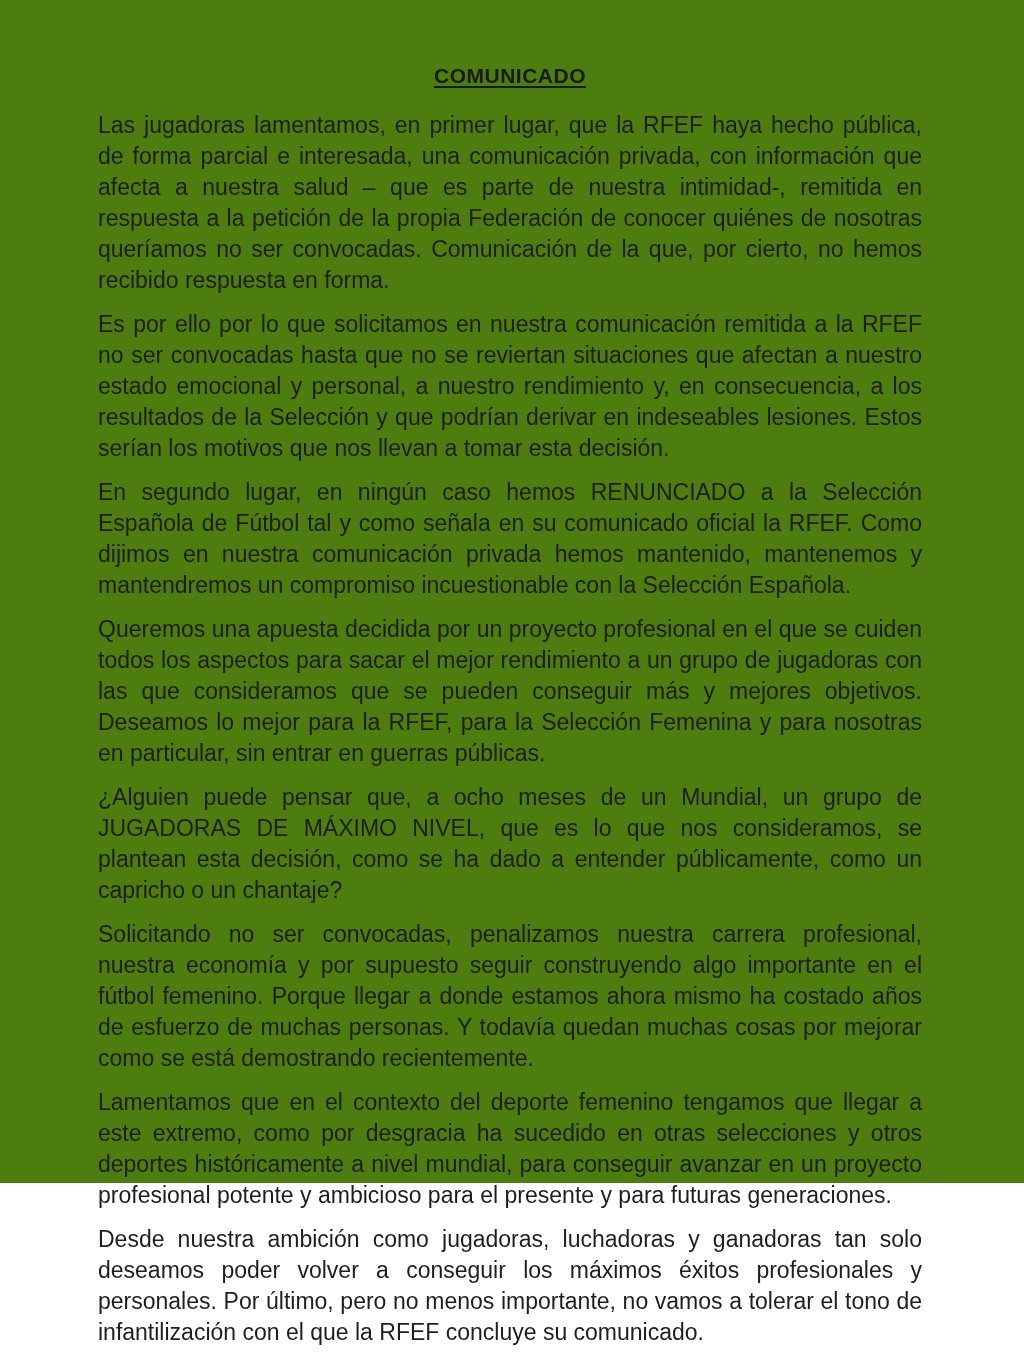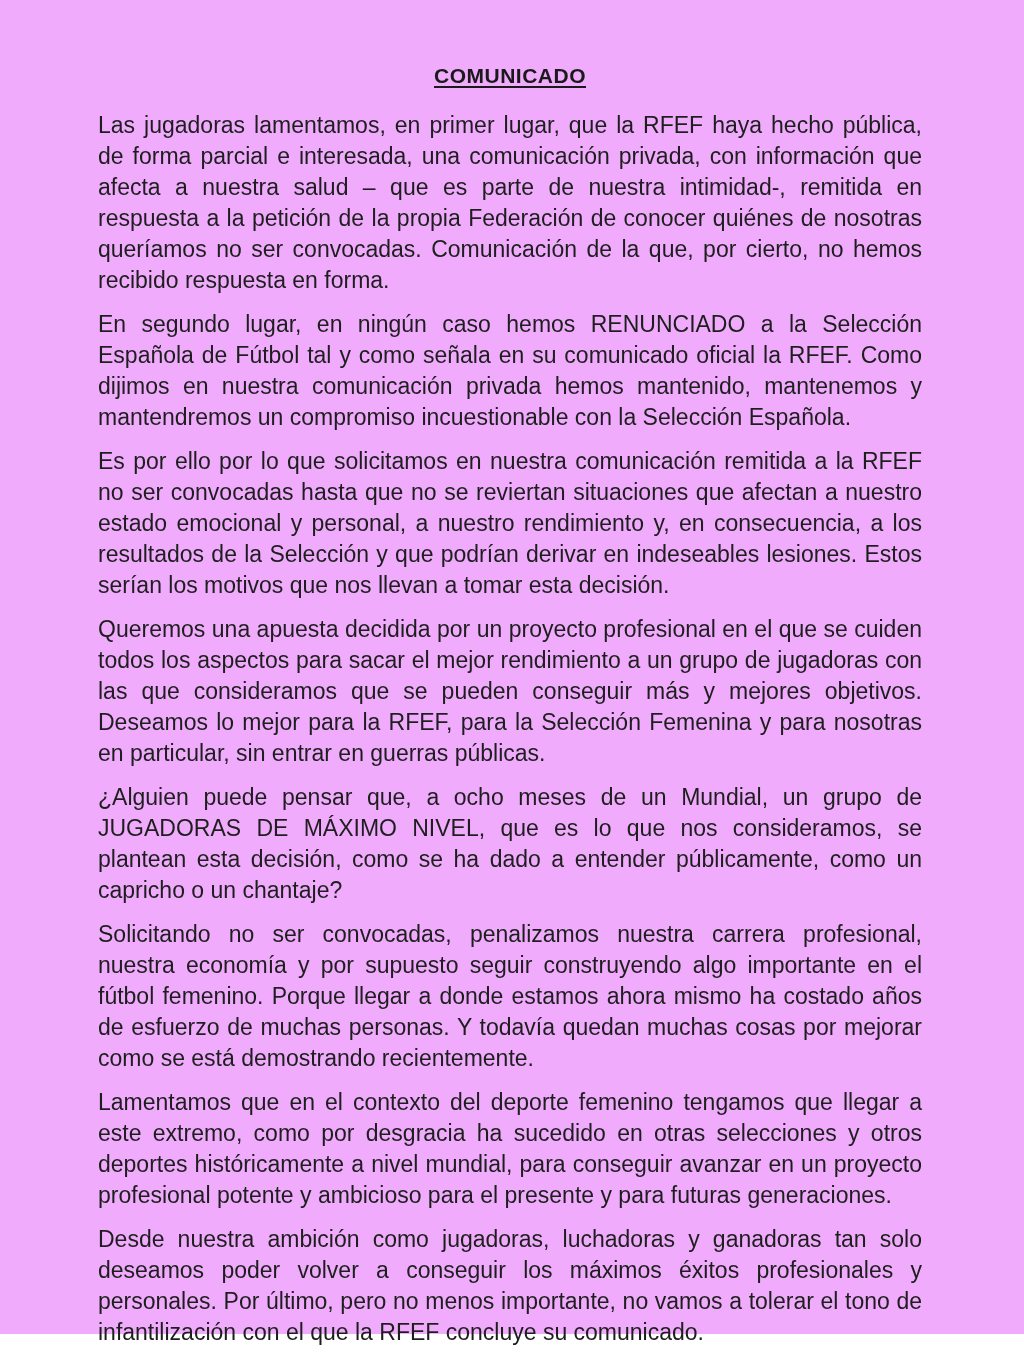--- a/index.html
+++ b/index.html
@@ -9,22 +9,22 @@
   }
   body {
     width: 1024px;
     height: 1361px;
     overflow: hidden;
     font-family: "Liberation Sans", sans-serif;
   }
   .page {
     box-sizing: border-box;
     width: 1024px;
-    height: 1334px;
-    background: #f0abfc;
+    height: 1183px;
+    background: #4d7c0f;
     padding: 64px 102px 0 98px;
     color: #1c1c1c;
   }
   .doc-title {
     font-size: 21px;
     font-weight: bold;
     text-align: center;
     text-decoration: underline;
     text-decoration-thickness: 2px;
     text-underline-offset: 3px;
@@ -47,21 +47,21 @@
     color: #1e1e1e;
     font-style: italic;
   }
 </style>
 </head>
 <body>
 
 <div class="page">
   <h1 class="doc-title">COMUNICADO</h1>
   <p class="para">Las jugadoras lamentamos, en primer lugar, que la RFEF haya hecho pública, de forma parcial e interesada, una comunicación privada, con información que afecta a nuestra salud – que es parte de nuestra intimidad-, remitida en respuesta a la petición de la propia Federación de conocer quiénes de nosotras queríamos no ser convocadas. Comunicación de la que, por cierto, no hemos recibido respuesta en forma.</p>
+  <p class="para">Es por ello por lo que solicitamos en nuestra comunicación remitida a la RFEF no ser convocadas hasta que no se reviertan situaciones que afectan a nuestro estado emocional y personal, a nuestro rendimiento y, en consecuencia, a los resultados de la Selección y que podrían derivar en indeseables lesiones. Estos serían los motivos que nos llevan a tomar esta decisión.</p>
   <p class="para">En segundo lugar, en ningún caso hemos RENUNCIADO a la Selección Española de Fútbol tal y como señala en su comunicado oficial la RFEF. Como dijimos en nuestra comunicación privada hemos mantenido, mantenemos y mantendremos un compromiso incuestionable con la Selección Española.</p>
-  <p class="para">Es por ello por lo que solicitamos en nuestra comunicación remitida a la RFEF no ser convocadas hasta que no se reviertan situaciones que afectan a nuestro estado emocional y personal, a nuestro rendimiento y, en consecuencia, a los resultados de la Selección y que podrían derivar en indeseables lesiones. Estos serían los motivos que nos llevan a tomar esta decisión.</p>
   <p class="para">Queremos una apuesta decidida por un proyecto profesional en el que se cuiden todos los aspectos para sacar el mejor rendimiento a un grupo de jugadoras con las que consideramos que se pueden conseguir más y mejores objetivos. Deseamos lo mejor para la RFEF, para la Selección Femenina y para nosotras en particular, sin entrar en guerras públicas.</p>
   <p class="para">¿Alguien puede pensar que, a ocho meses de un Mundial, un grupo de JUGADORAS DE MÁXIMO NIVEL, que es lo que nos consideramos, se plantean esta decisión, como se ha dado a entender públicamente, como un capricho o un chantaje?</p>
   <p class="para">Solicitando no ser convocadas, penalizamos nuestra carrera profesional, nuestra economía y por supuesto seguir construyendo algo importante en el fútbol femenino. Porque llegar a donde estamos ahora mismo ha costado años de esfuerzo de muchas personas. Y todavía quedan muchas cosas por mejorar como se está demostrando recientemente.</p>
   <p class="para">Lamentamos que en el contexto del deporte femenino tengamos que llegar a este extremo, como por desgracia ha sucedido en otras selecciones y otros deportes históricamente a nivel mundial, para conseguir avanzar en un proyecto profesional potente y ambicioso para el presente y para futuras generaciones.</p>
   <p class="para">Desde nuestra ambición como jugadoras, luchadoras y ganadoras tan solo deseamos poder volver a conseguir los máximos éxitos profesionales y personales. Por último, pero no menos importante, no vamos a tolerar el tono de infantilización con el que la RFEF concluye su comunicado.</p>
   <p class="date-line">23 de septiembre de 2022</p>
 </div>
 
 </body></html>

